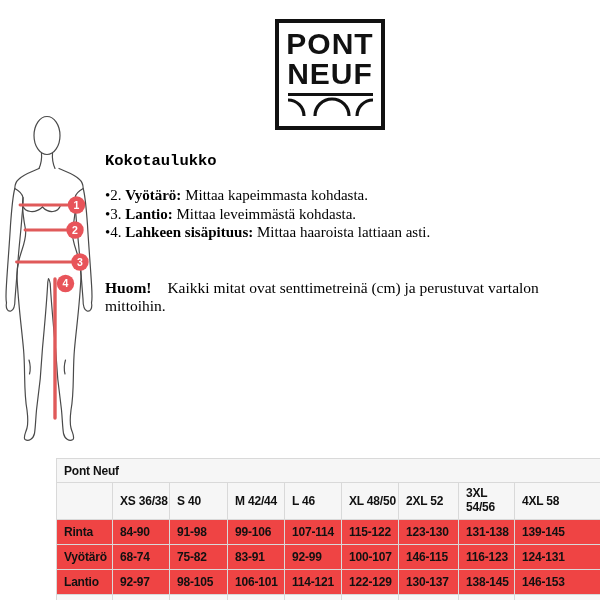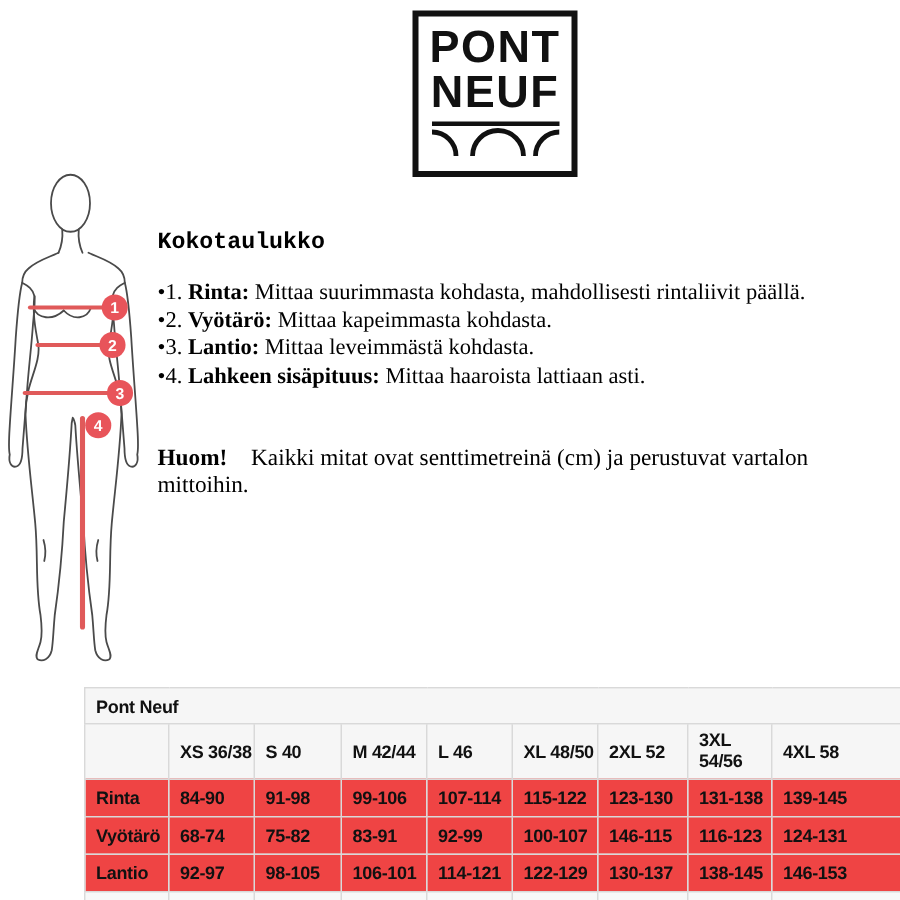--- a/index.html
+++ b/index.html
@@ -3,21 +3,21 @@
 <meta charset="utf-8">
 <style>
   html,body{margin:0;padding:0;}
   body{
     position:relative;width:600px;height:600px;overflow:hidden;background:#fff;
     font-family:"Liberation Serif",serif;color:#000;
   }
 
   
   .logo{
-    position:absolute;left:275px;top:7px;width:110px;height:111px;
+    position:absolute;left:275px;top:19px;width:110px;height:111px;
     border:4.5px solid #111;box-sizing:border-box;
     display:flex;flex-direction:column;align-items:center;padding-top:6px;
     background:#fff;
   }
   .logo-text{
     font-family:"Liberation Sans",sans-serif;font-weight:600;font-size:30px;
     line-height:30px;letter-spacing:1px;color:#111;
   }
   .logo-rule{width:85px;height:3.4px;background:#111;margin-top:4px;}
   .logo-arches{width:85px;height:21px;margin-top:1px;display:block;}
@@ -149,21 +149,20 @@
     <text class="marker-num" x="74.5" y="98.8">1</text>
     <text class="marker-num" x="73" y="123.8">2</text>
     <text class="marker-num" x="78" y="155.8">3</text>
     <text class="marker-num" x="63.5" y="177.3">4</text>
   </g>
 </svg>
 
 <div class="text-block">
   <div class="tb-title">Kokotaulukko</div>
   <div class="bullets" id="bullet-list">
-      <div class="bullet-line"><span>•1. </span><b>Rinta:</b><span> Mittaa suurimmasta kohdasta, mahdollisesti rintaliivit päällä.</span></div>
       <div class="bullet-line"><span>•2. </span><b>Vyötärö:</b><span> Mittaa kapeimmasta kohdasta.</span></div>
       <div class="bullet-line"><span>•3. </span><b>Lantio:</b><span> Mittaa leveimmästä kohdasta.</span></div>
       <div class="bullet-line"><span>•4. </span><b>Lahkeen sisäpituus:</b><span> Mittaa haaroista lattiaan asti.</span></div>
     </div>
   <div class="note">
     <b>Huom!</b>
     <span>Kaikki mitat ovat senttimetreinä (cm) ja perustuvat vartalon mittoihin.</span>
   </div>
 </div>
 

